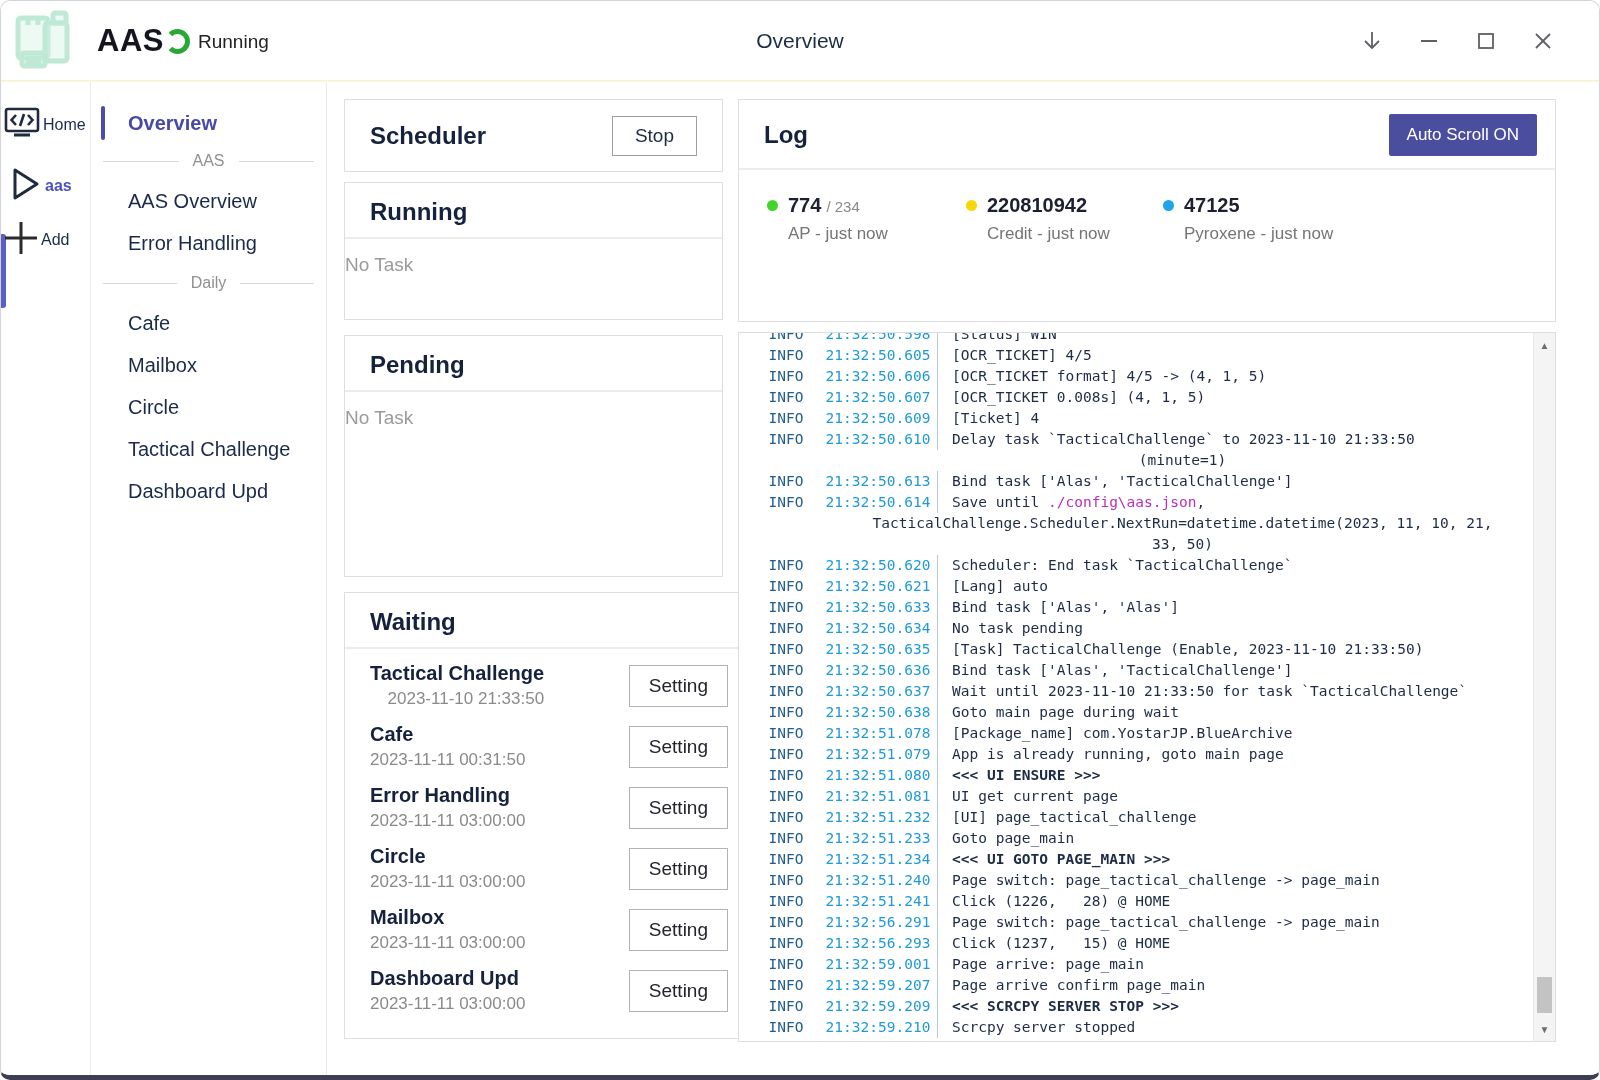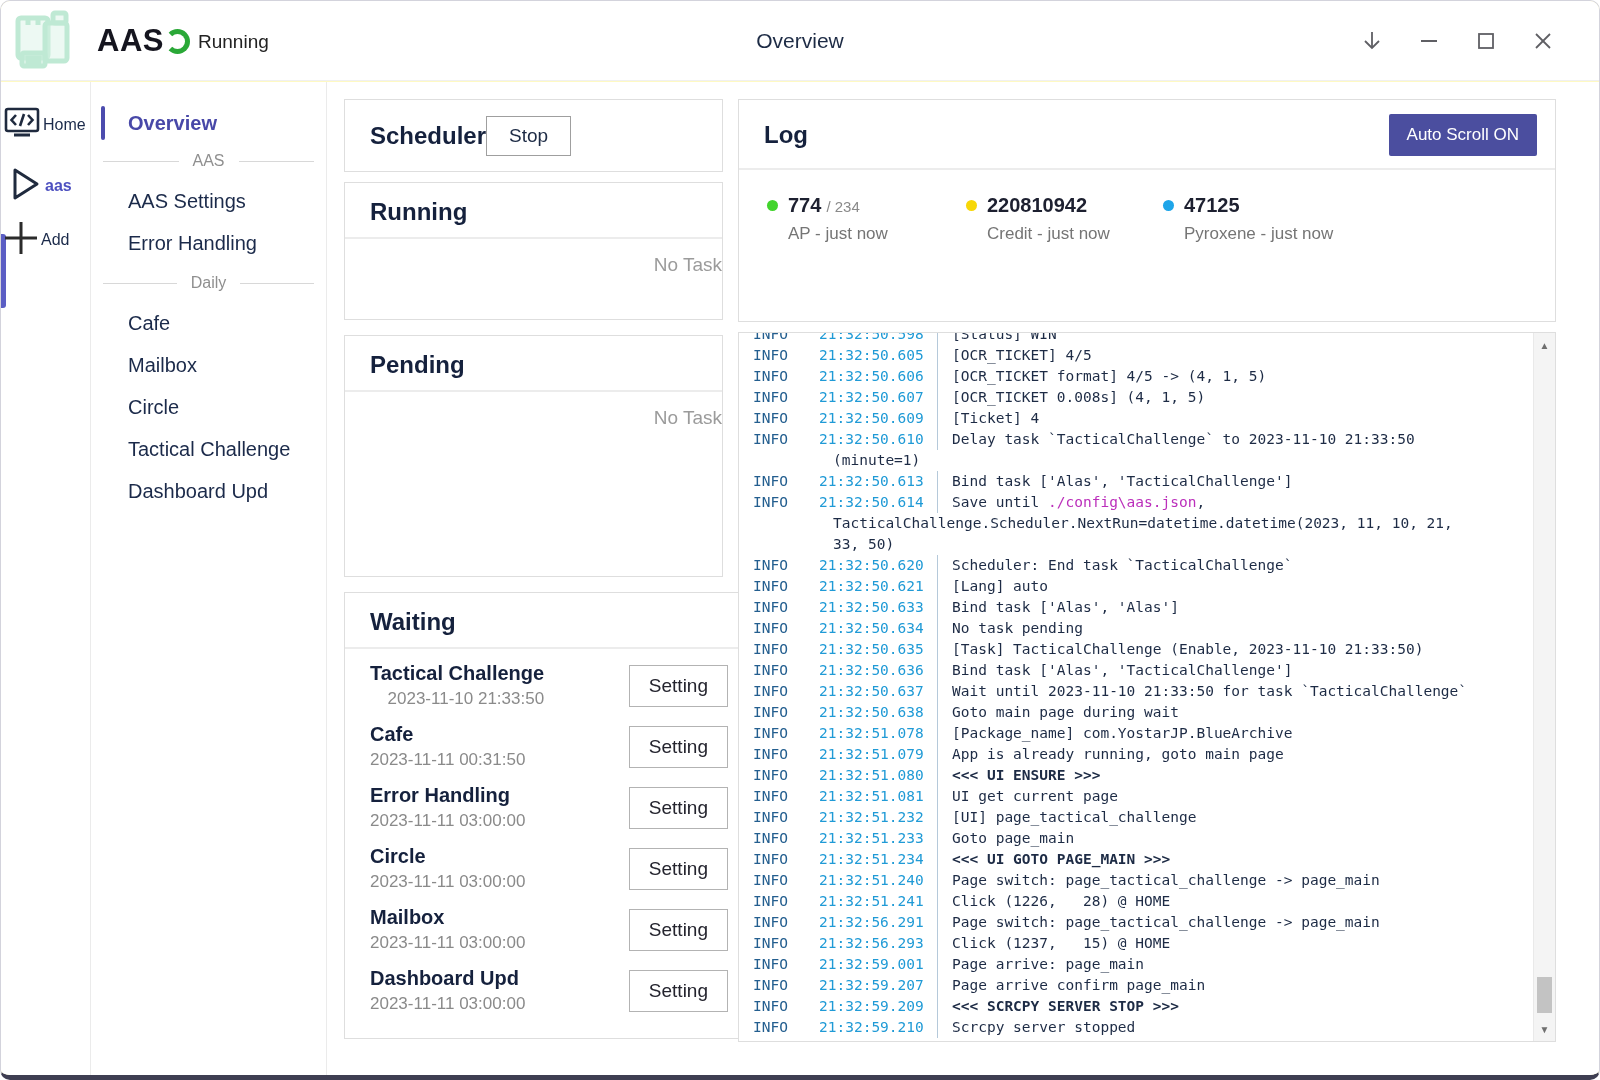--- a/index.html
+++ b/index.html
@@ -38,23 +38,23 @@
   .dline { flex:1; height:1px; background:#d8d8d8; }
   .dlabel { padding:0 14px; font-size:16px; color:#8f8f8f; }
   .nav-item { height:42px; display:flex; align-items:center; padding-left:37px; font-size:20px; color:#1b2a4a; cursor:pointer; }
 
   
   .content { position:absolute; top:81px; left:326px; right:0; bottom:0; background:#fff; }
   .card { position:absolute; background:#fff; border:1px solid #dedede; }
   .card-title { font-size:24px; font-weight:600; color:#15213d; }
   .card-head { padding:15px 25px 11px; }
   .card-rule { height:2px; background:#ececec; }
-  .no-task { text-align:right; color:#9b9b9b; font-size:19px; margin-top:15px; }
-
-  .scheduler { left:17px; top:17px; width:379px; height:73px; display:flex; align-items:center; padding:12px 25px; }
+  .no-task { text-align:left; color:#9b9b9b; font-size:19px; margin-top:15px; }
+
+  .scheduler { left:17px; top:17px; width:379px; height:73px; display:flex; align-items:center; justify-content:space-between; padding:12px 25px; }
   .stop-btn { background:#fff; border:1px solid #9f9f9f; font-size:19px; color:#1d2b45; padding:8px 22px; cursor:pointer; font-family:inherit; }
   .running-card { left:17px; top:100px; width:379px; height:138px; }
   .pending-card { left:17px; top:253px; width:379px; height:242px; }
   .waiting-card { left:17px; top:510px; width:410px; height:447px; }
 
   .wait-list { padding:6px 25px 0; }
   .wait-row { display:flex; align-items:center; justify-content:space-between; height:61px; }
   .wait-name { font-size:20px; font-weight:bold; color:#15213d; }
   .wait-time { font-size:17px; color:#8a8a8a; margin-top:4px;text-align:right; }
   .setting-btn { background:#fff; border:1px solid #b3b3b3; font-size:19px; color:#24242e; padding:9px 19px; cursor:pointer; font-family:inherit; }
@@ -67,21 +67,21 @@
   .stat { display:flex; align-items:flex-start; }
   .stat-0 { width:199px; } .stat-1 { width:197px; } .stat-2 { width:220px; }
   .stat-dot { width:11px; height:11px; border-radius:50%; margin:6px 10px 0 0; flex:none; }
   .stat-value { font-size:20px; font-weight:bold; color:#1d2030; }
   .stat-sub { font-size:15px; color:#8a8a8a; font-weight:normal; margin-left:5px; }
   .stat-label { font-size:17px; color:#757575; margin-top:7px; }
 
   
   .log-panel { left:411px; top:250px; width:818px; height:710px; overflow:hidden; }
   .log-scroll-area { position:absolute; left:0; top:0; right:23px; bottom:0; overflow:hidden; }
-  .log-lines { margin-top:-9px; font-family:"DejaVu Sans Mono", monospace; font-size:14.5px; line-height:21px; color:#1d2b45; }
+  .log-lines { margin-top:-9px; font-family:"DejaVu Sans Mono", monospace; font-size:14.5px; line-height:21px; color:#1d2b45;text-align:center; }
   .log-line { display:flex; white-space:pre; }
   .log-level { width:80px; padding-left:14px; color:#235e8f; flex:none; }
   .log-time { width:118px; color:#1f9ad6; flex:none; }
   .log-msg { border-left:1px solid #b5c9da; padding-left:14px; white-space:pre; }
   .log-line.bold .log-msg { font-weight:bold; }
   .log-wrap { padding-left:94px; white-space:pre; }
   .path { color:#bb2fbb; }
 
   .log-scrollbar { position:absolute; right:0; top:0; bottom:0; width:22px; background:#f4f4f4; border-left:1px solid #e9e9e9; }
   .sb-arrow { position:absolute; left:0; width:100%; height:18px; display:flex; align-items:center; justify-content:center; color:#6f6f6f; font-size:10px; }
@@ -170,21 +170,21 @@
     <div class="nav-active-row">
       <span class="nav-active-bar"></span>
       <span class="nav-active-label">Overview</span>
     </div>
     <div id="nav-groups">
         <div class="nav-divider">
           <span class="dline"></span>
           <span class="dlabel">AAS</span>
           <span class="dline"></span>
         </div>
-        <div class="nav-item">AAS Settings</div>
+        <div class="nav-item">AAS Overview</div>
         <div class="nav-item">Error Handling</div>
         <div class="nav-divider">
           <span class="dline"></span>
           <span class="dlabel">Daily</span>
           <span class="dline"></span>
         </div>
         <div class="nav-item">Cafe</div>
         <div class="nav-item">Mailbox</div>
         <div class="nav-item">Circle</div>
         <div class="nav-item">Tactical Challenge</div>

